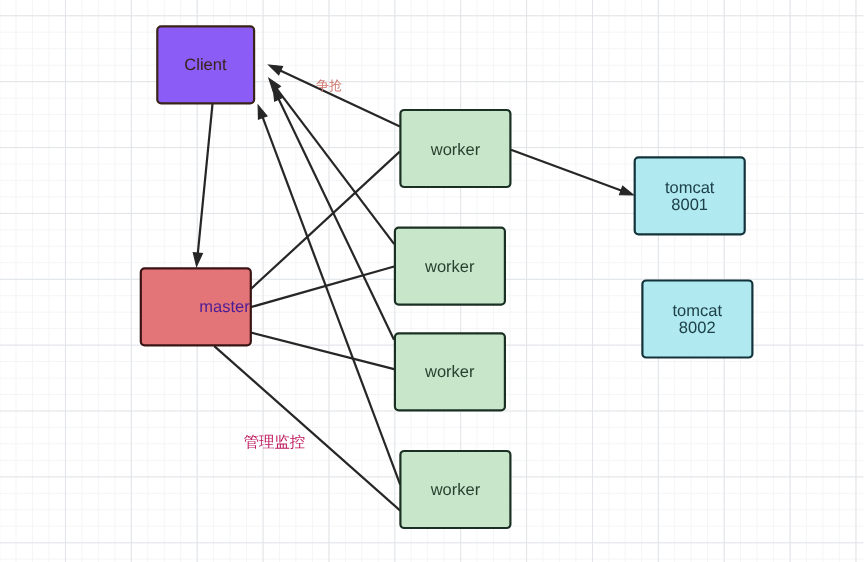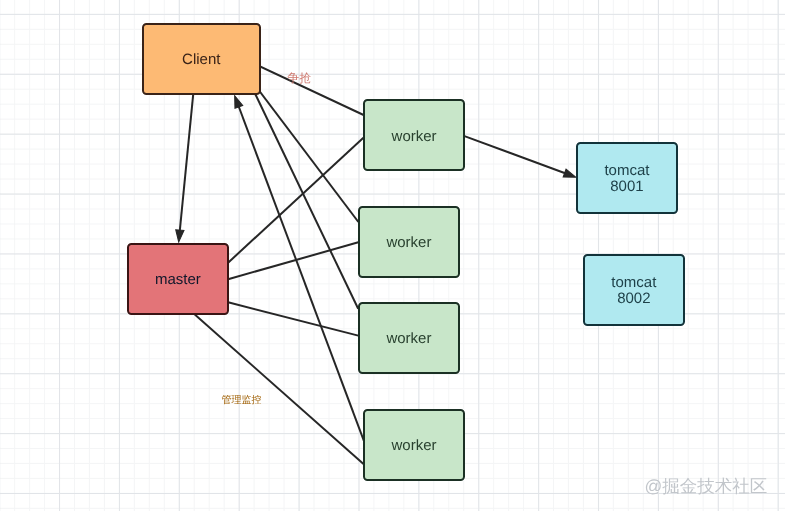--- a/index.html
+++ b/index.html
@@ -63,24 +63,24 @@
       </g>
       <g>
         <line x1="194.8" y1="314.6" x2="363.8" y2="464.2" stroke="#262626" stroke-width="2" stroke-linecap="butt"></line>
       </g>
       <g>
         <line x1="464.5" y1="136.1" x2="566.5077707806843" y2="173.80251240185362" stroke="#262626" stroke-width="2" stroke-linecap="butt"></line>
         <polygon points="575.7,177.2 563.2104077611913,176.9548761368436 566.053203506579,169.26341903496717" fill="#262626" stroke="#262626" stroke-width="1.1" stroke-linejoin="miter"></polygon>
       </g>
     </svg>
 
-  <div class="node" id="n0" style="left: 141.8px; top: 22.8px; width: 119px; height: 71.8px; background: #fdba74; border: 2.4px solid rgb(58, 35, 24); color: rgb(58, 35, 24);">
+  <div class="node" id="n0" style="left: 141.8px; top: 22.8px; width: 90px; height: 71.8px; background: #8b5cf6; border: 2.4px solid rgb(58, 35, 24); color: rgb(58, 35, 24);">
     <span class="node-text">Client</span>
   </div>
-  <div class="node" id="n1" style="left: 126.8px; top: 242.8px; width: 102.2px; height: 72px; background: rgb(227, 116, 120); border: 2.4px solid rgb(58, 20, 20); color: #0f172a;">
+  <div class="node" id="n1" style="left: 126.8px; top: 242.8px; width: 102.2px; height: 72px; background: rgb(227, 116, 120); border: 2.4px solid rgb(58, 20, 20); color: #4c1d95; justify-content: flex-end;">
     <span class="node-text">master</span>
   </div>
   <div class="node" id="n2" style="left: 362.9px; top: 99.3px; width: 102.4px; height: 72px; background: rgb(200, 230, 201); border: 2.4px solid rgb(27, 48, 36); color: rgb(41, 65, 47);">
     <span class="node-text">worker</span>
   </div>
   <div class="node" id="n3" style="left: 357.7px; top: 205.8px; width: 102.4px; height: 72px; background: rgb(200, 230, 201); border: 2.4px solid rgb(27, 48, 36); color: rgb(41, 65, 47);">
     <span class="node-text">worker</span>
   </div>
   <div class="node" id="n4" style="left: 357.7px; top: 301.8px; width: 102.4px; height: 72px; background: rgb(200, 230, 201); border: 2.4px solid rgb(27, 48, 36); color: rgb(41, 65, 47);">
     <span class="node-text">worker</span>
@@ -91,16 +91,15 @@
   <div class="node" id="n6" style="left: 575.8px; top: 141.5px; width: 102.3px; height: 72px; background: rgb(176, 233, 240); border: 2.4px solid rgb(18, 51, 58); color: rgb(30, 65, 73);">
     <span class="node-text">tomcat
 8001</span>
   </div>
   <div class="node" id="n7" style="left: 582.7px; top: 253.8px; width: 102.3px; height: 72px; background: rgb(176, 233, 240); border: 2.4px solid rgb(18, 51, 58); color: rgb(30, 65, 73);">
     <span class="node-text">tomcat
 8002</span>
   </div>
 
   <div class="lbl" id="el0" style="left: 287.2px; top: 70px; color: rgb(207, 122, 112); font-size: 12px;">争抢</div>
-  <div class="lbl" id="el1" style="left: 221.5px; top: 392.5px; color: #a16207; font-size: 10px;">管理监控</div>
+  <div class="lbl" id="el1" style="left: 221.5px; top: 392.5px; color: #be185d; font-size: 14px;">管理监控</div>
 
-  <div class="lbl" id="wmark" style="left: 644.5px; top: 474.5px; color: rgb(194, 198, 203); font-size: 17.5px;">@掘金技术社区</div>
 </div>
 
 </body></html>

